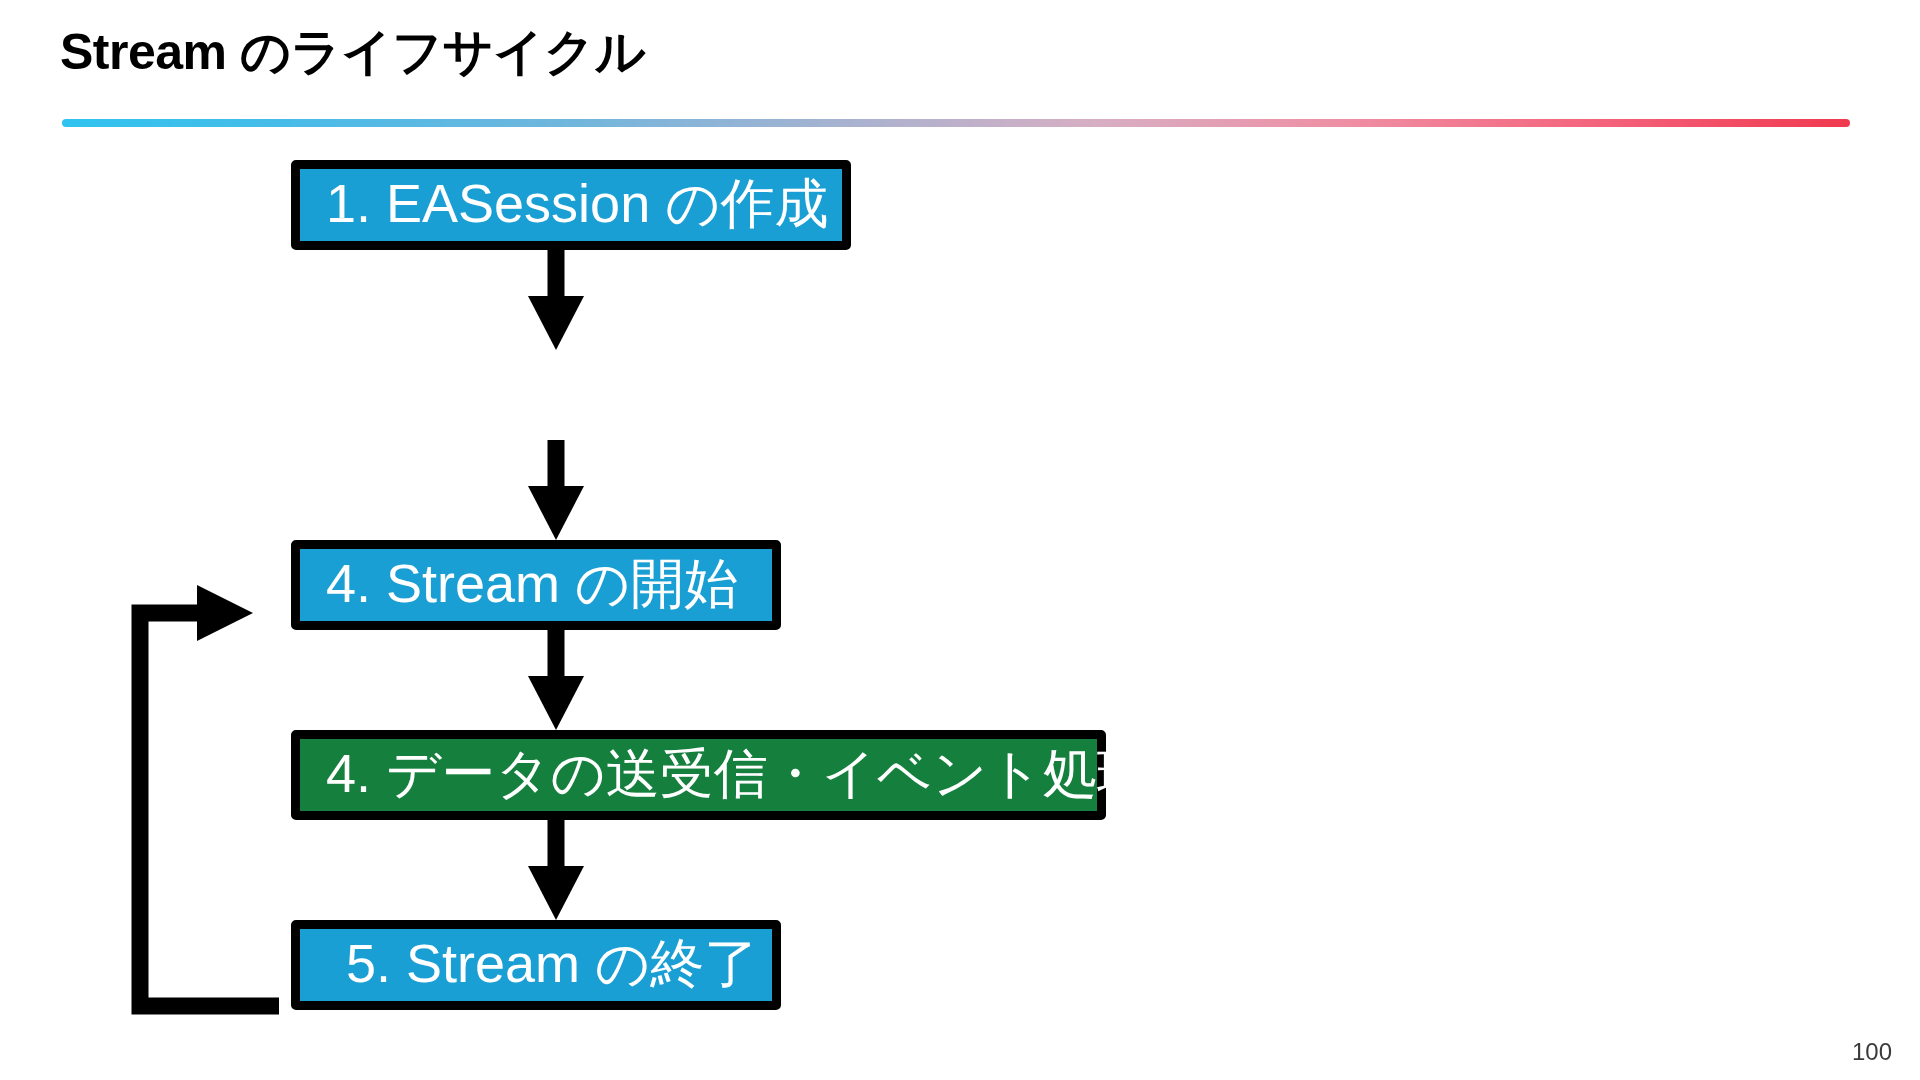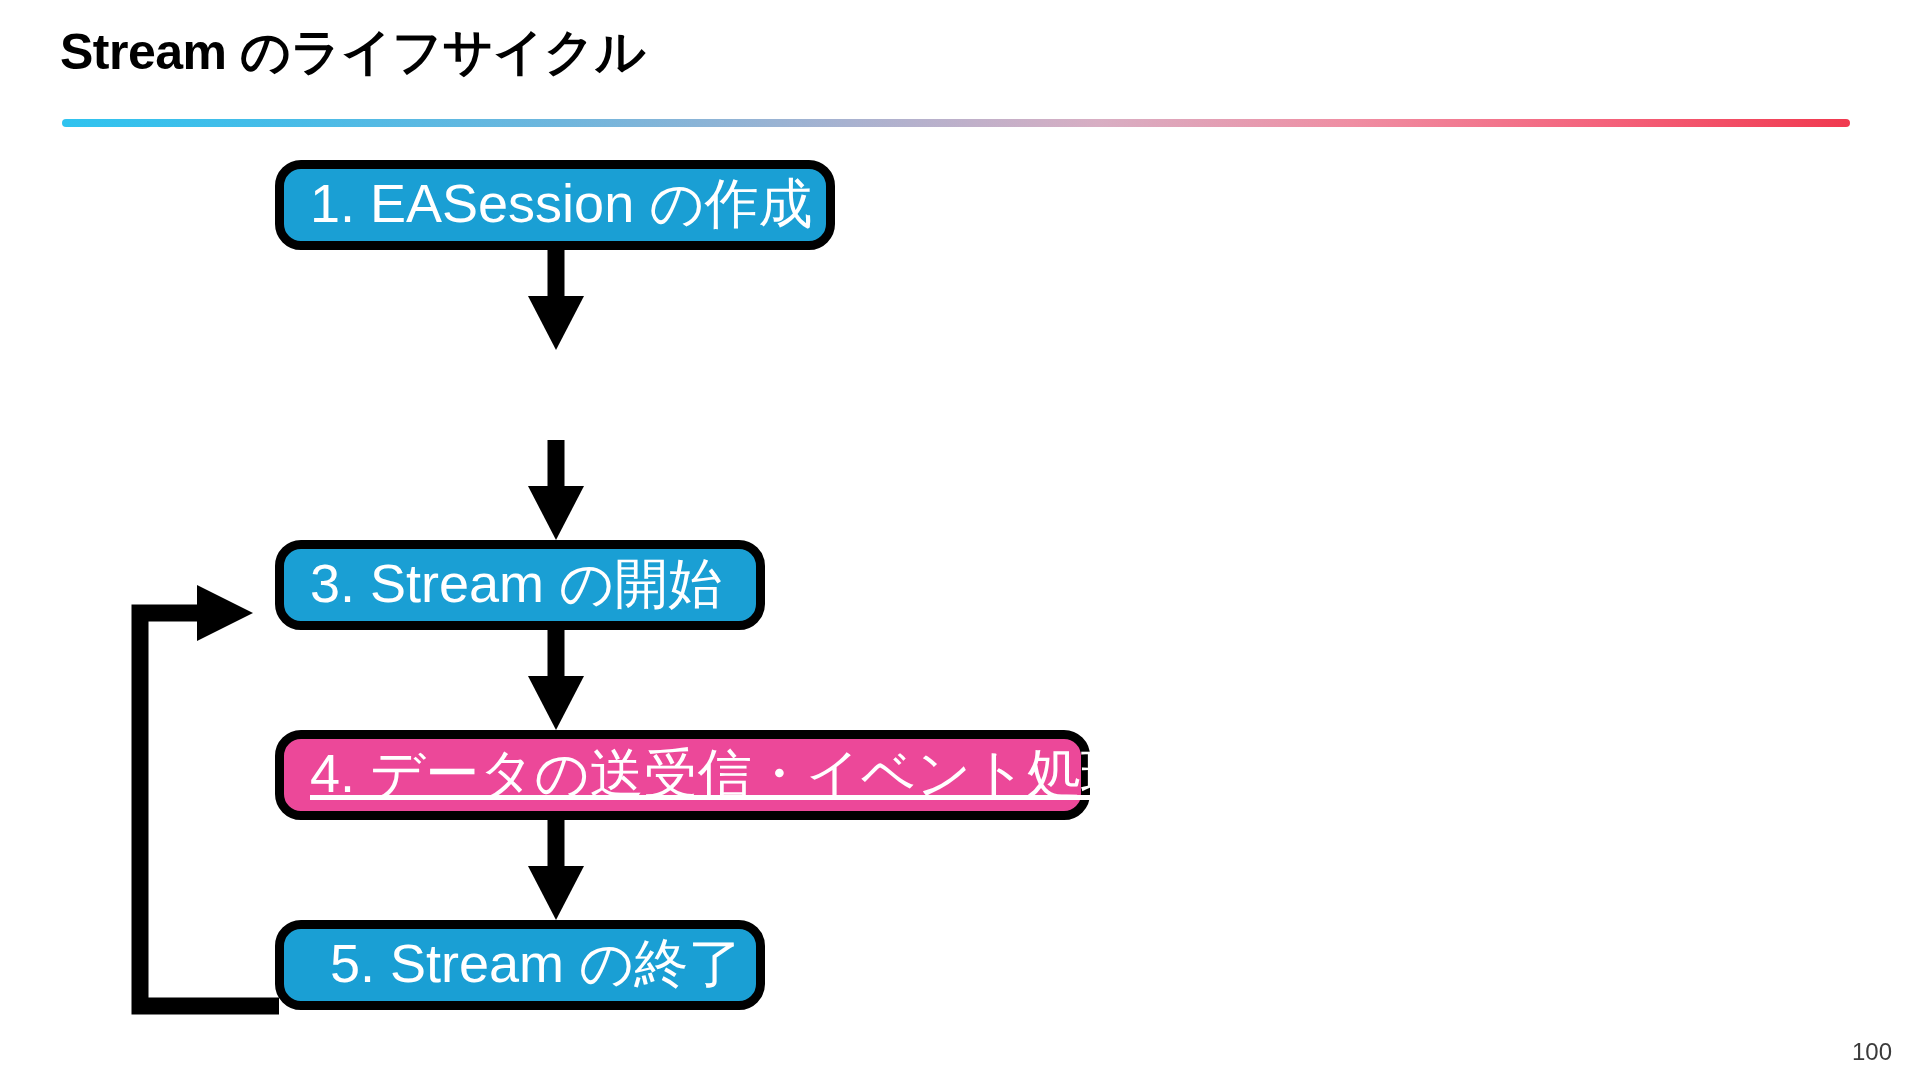--- a/index.html
+++ b/index.html
@@ -56,31 +56,32 @@
     top: 0;
     width: 1920px;
     height: 1080px;
   }
   .node {
     position: absolute;
     display: flex;
     align-items: center;
     justify-content: flex-start;
     border: 9px solid #000000;
-    border-radius: 26px;
+    border-radius: 5px;
     color: #ffffff;
     font-size: 54px;
     font-weight: normal;
     white-space: nowrap;
     padding: 0 26px;
     line-height: 1;
     z-index: 3;
+    margin-left: 16px;
   }
   .node.blue { background: #1a9fd4; }
-  .node.red  { background: #ec4899; text-decoration: underline; }
+  .node.red  { background: #15803d; }
 
   .node-label {
     display: block;
     transform: translateY(-2px);
   }
 
   
   #arrows {
     position: absolute;
     left: 0;
@@ -138,21 +139,21 @@
         <polygon points="253,613 197,585 197,641" fill="#000"></polygon>
       </g>
     </svg>
 
     <div class="node blue" style="left:275px; top:160px; width:560px; height:90px;">
       <span class="node-label">1. EASession の作成</span>
     </div>
 
 
     <div class="node blue" style="left:275px; top:540px; width:490px; height:90px;">
-      <span class="node-label">3. Stream の開始</span>
+      <span class="node-label">4. Stream の開始</span>
     </div>
 
     <div class="node red" style="left:275px; top:730px; width:815px; height:90px;">
       <span class="node-label">4. データの送受信・イベント処理</span>
     </div>
 
     <div class="node blue" style="left:275px; top:920px; width:490px; height:90px;padding-left:46px;">
       <span class="node-label">5. Stream の終了</span>
     </div>
 

